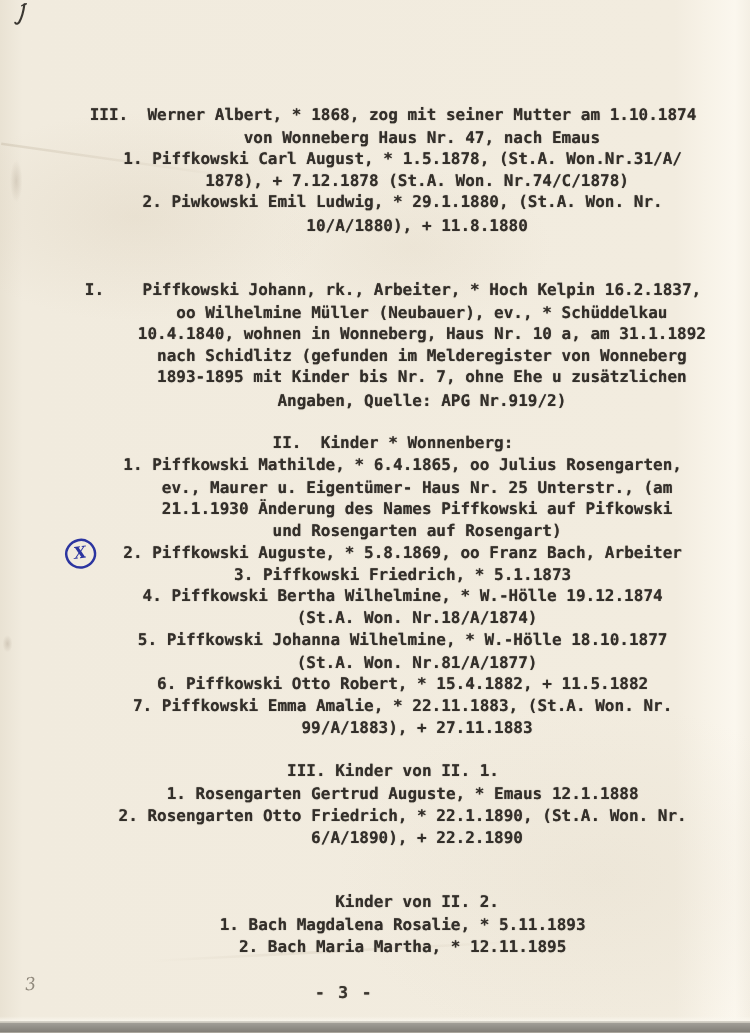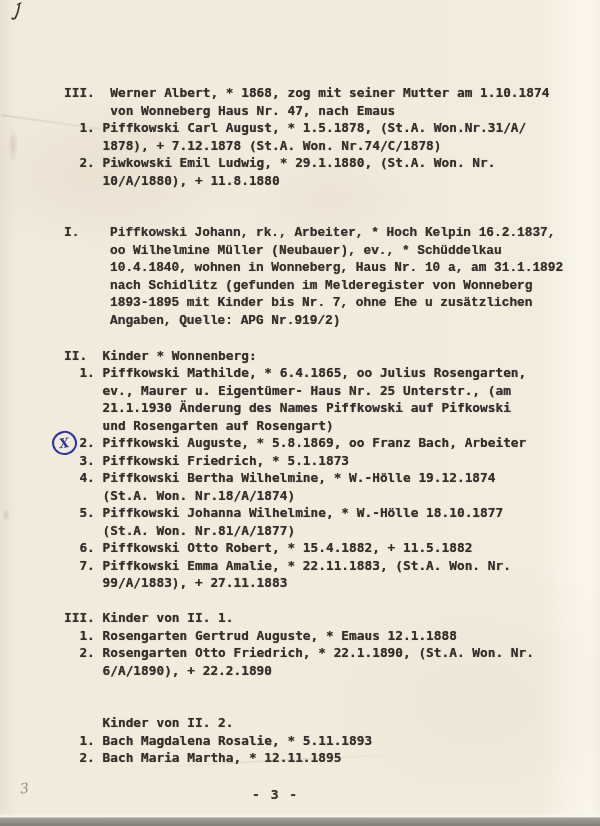--- a/index.html
+++ b/index.html
@@ -11,20 +11,21 @@
   .page {
     position: relative;
     width: 600px;
     height: 826px;
     overflow: hidden;
     background:
       radial-gradient(ellipse 220px 120px at 18% 21%, rgba(205,190,165,0.22), rgba(205,190,165,0) 70%),
       radial-gradient(ellipse 160px 90px at 55% 24%, rgba(208,194,170,0.16), rgba(208,194,170,0) 70%),
       radial-gradient(ellipse 300px 200px at 80% 85%, rgba(215,205,185,0.18), rgba(215,205,185,0) 70%),
       linear-gradient(90deg, #e9e2d3 0%, #f1ebde 3%, #f2ecdf 90%, #f7f2e7 94%, #fbf7ee 98%, #f4efe4 100%);
+    text-align: center;
   }
   
   .crease-1 {
     position: absolute; left: 0; top: 128px; width: 200px; height: 2px;
     background: linear-gradient(90deg, rgba(170,155,130,0.25), rgba(170,155,130,0));
     transform: rotate(8deg);
   }
   .crease-2 {
     position: absolute; left: 120px; top: 760px; width: 300px; height: 2px;
     background: linear-gradient(90deg, rgba(170,155,130,0), rgba(170,155,130,0.18), rgba(170,155,130,0));
@@ -49,21 +50,21 @@
     font-weight: 700;
     color: #332f2a;
     white-space: pre;
     text-shadow: 0 0 0.7px rgba(52, 46, 40, 0.75);
   }
   .line { height: 17.5px; }
   
   .line:nth-child(3n)   { transform: translateY(0.4px); }
   .line:nth-child(4n+1) { transform: translateY(-0.3px); }
   .section + .section { margin-top: 17.5px; }
-  [data-name="section-i-piffkowski-johann"] { margin-top: 35px !important; font-family: Liberation Mono, monospace; }
+  [data-name="section-i-piffkowski-johann"] { margin-top: 35px !important; }
   [data-name="section-kinder-von-ii-2"]     { margin-top: 35px !important; }
 
   .footer-page-number {
     position: absolute;
     left: 252px;
     top: 787px;
     font-size: 13px;
     font-weight: 700;
     letter-spacing: 1.5px;
     color: #3a362f;

